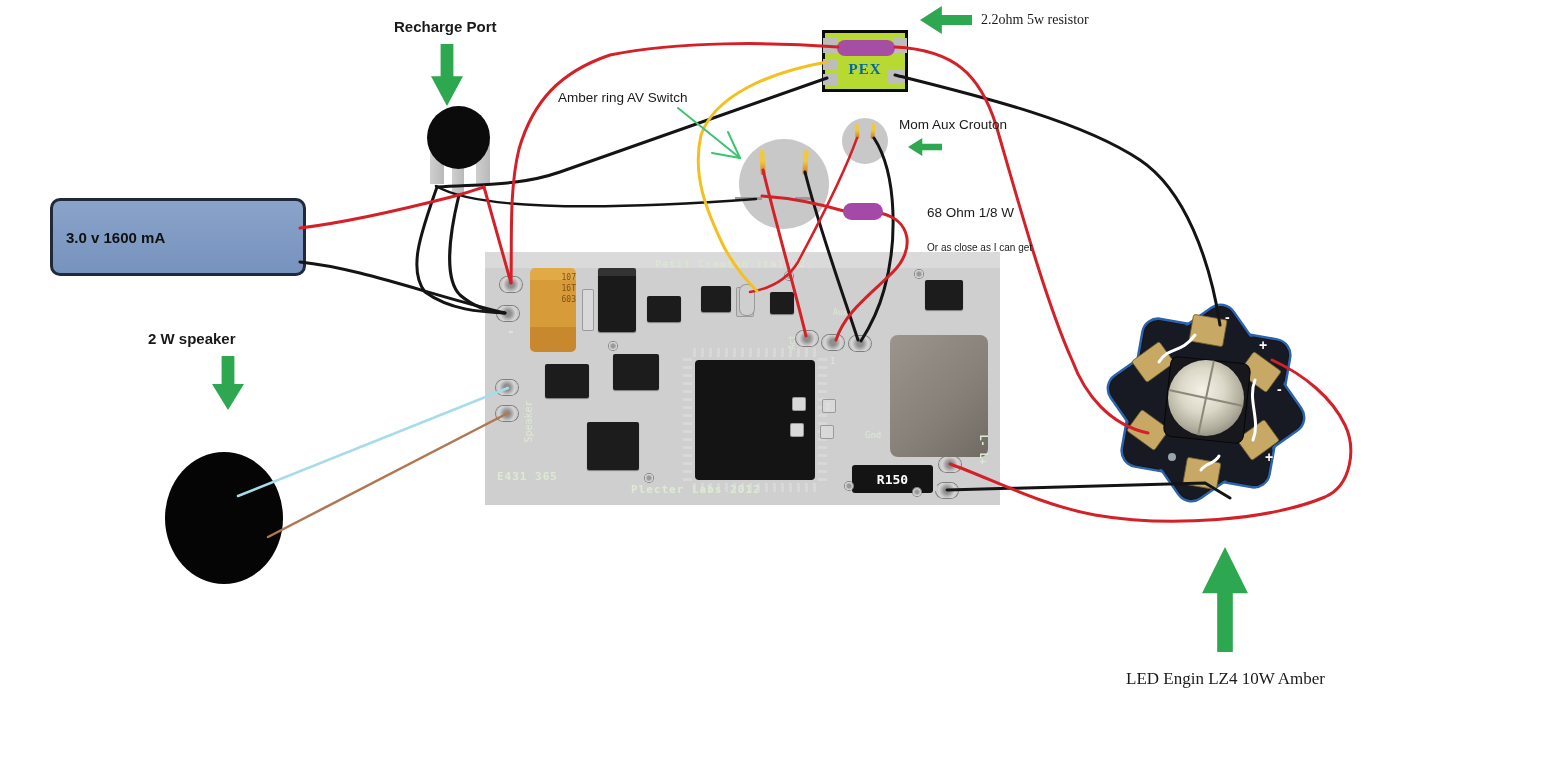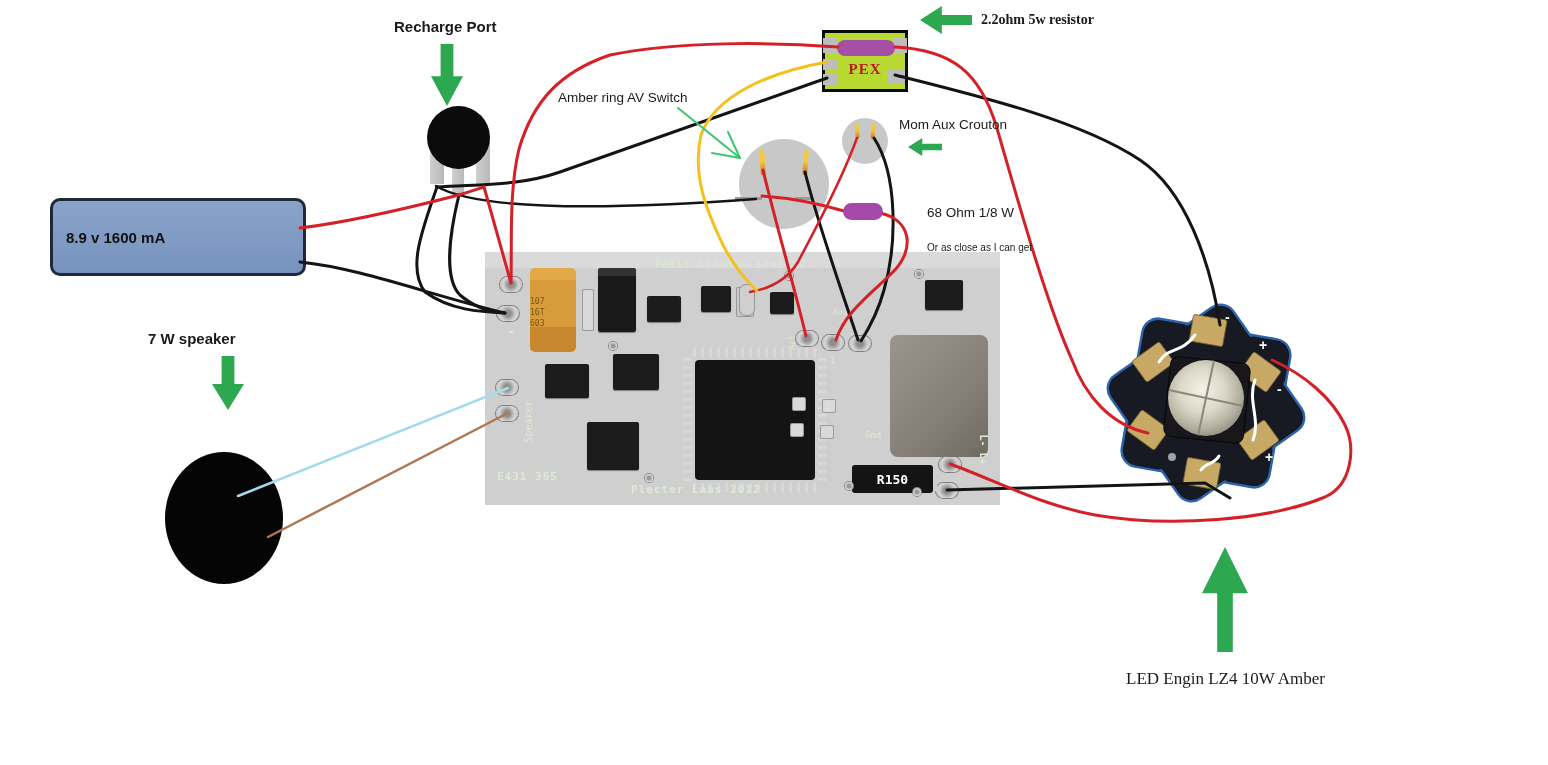--- a/index.html
+++ b/index.html
@@ -27,69 +27,69 @@
   .speaker{position:absolute;left:165px;top:452px;width:118px;height:132px;border-radius:50%;background:#050505;z-index:2;}
   
   .swcircle{position:absolute;border-radius:50%;background:#c8c8c8;z-index:2;}
   .swpin{position:absolute;width:5px;border-radius:2px;background:linear-gradient(180deg,#f2c83e 45%,#cd7226);z-index:3;}
   .swstub{position:absolute;height:3px;background:#9a9a9a;z-index:3;}
   
   .pex{position:absolute;left:822px;top:30px;width:80px;height:56px;border:3px solid #0a0a0a;background:#b8d832;z-index:4;}
   .pex .pill{position:absolute;left:12px;top:7px;width:58px;height:16px;border-radius:8px;background:#a44fa4;z-index:2;}
   .pex .pad{position:absolute;background:#bdbdbd;z-index:1;}
   .pex .name{position:absolute;left:0;top:28px;width:100%;text-align:center;font-family:"Liberation Serif",serif;
-             font-weight:bold;font-size:15px;letter-spacing:1px;color:#b91c1c;}
+             font-weight:bold;font-size:15px;letter-spacing:1px;color:#0369a1;}
   .pill68{position:absolute;left:843px;top:203px;width:40px;height:17px;border-radius:9px;background:#a449a8;z-index:6;}
   
   .pcb{position:absolute;left:485px;top:252px;width:515px;height:253px;z-index:2;
        background:linear-gradient(180deg,#dadada 0 16px,#cfcfcf 16px);}
   .board{position:absolute;left:2px;top:14px;width:511px;height:231px;border-radius:8px;
          background:linear-gradient(160deg,#4f9e47,#3e8c3a 55%,#49984а 0) ,linear-gradient(160deg,#4f9e47,#3e8c3a);}
   .silk{position:absolute;color:#dcead2;font-family:"DejaVu Sans Mono",monospace;z-index:4;}
   .pad-c{position:absolute;width:22px;height:15px;border-radius:8px;background:radial-gradient(circle at 50% 50%,#8e8e8e 22%,#d6d6d6 60%,#b5b5b5);box-shadow:0 0 0 1px #7f7f7f;z-index:3;}
   .via{position:absolute;width:8px;height:8px;border-radius:50%;background:radial-gradient(circle,#9a9a9a 30%,#dfdfdf 70%);box-shadow:0 0 0 1px #868686;z-index:3;}
   .smd{position:absolute;background:#1c1c1c;border-radius:2px;z-index:3;box-shadow:0 1px 1px rgba(0,0,0,.4);}
   .smd-sm{position:absolute;background:#d9d9d9;border-radius:1px;z-index:3;box-shadow:0 0 0 1px #9a9a9a;}
   .tant{position:absolute;left:45px;top:16px;width:46px;height:84px;border-radius:5px;z-index:3;
         background:linear-gradient(180deg,#e2aa46 0 14%,#d89b3a 14% 70%,#c8882e 70%);color:#7a5416;
-        font-size:8px;font-family:"DejaVu Sans Mono",monospace;text-align:left;padding-top:28px;box-sizing:border-box;line-height:11px;}
+        font-size:8px;font-family:"DejaVu Sans Mono",monospace;text-align:right;padding-top:4px;box-sizing:border-box;line-height:11px;}
   .qfp{position:absolute;left:210px;top:108px;width:120px;height:120px;background:#141414;border-radius:4px;z-index:3;
        box-shadow:0 0 0 6px rgba(210,210,210,.0);}
   .pinrow-h{position:absolute;height:9px;background:repeating-linear-gradient(90deg,#d8d8d8 0 3px,rgba(0,0,0,0) 3px 8px);z-index:2;}
   .pinrow-v{position:absolute;width:9px;background:repeating-linear-gradient(180deg,#d8d8d8 0 3px,rgba(0,0,0,0) 3px 8px);z-index:2;}
   .inductor{position:absolute;left:405px;top:83px;width:98px;height:122px;border-radius:8px;z-index:3;
             background:linear-gradient(135deg,#9b958d,#857f77 60%,#6f6a63);}
   .r150{position:absolute;left:367px;top:213px;width:81px;height:28px;background:#141414;border-radius:3px;z-index:3;
         display:flex;align-items:center;justify-content:center;color:#fff;font-weight:bold;font-size:13px;
         font-family:"DejaVu Sans Mono",monospace;box-shadow:-6px 0 0 -2px #cfcfcf,6px 0 0 -2px #cfcfcf;}
   .wires{position:absolute;left:0;top:0;z-index:5;pointer-events:none;}
   .starbox{position:absolute;left:1103px;top:288px;width:208px;height:230px;z-index:2;}
 </style>
 </head>
 <body>
 
 <div class="canvas">
 
   <div class="lbl lbl-bold" style="left:394px;top:18px;">Recharge Port</div>
-  <div class="lbl lbl-serif" style="left:981px;top:12px;font-size:14px;font-weight:bold;">2.2ohm 5w resistor</div>
+  <div class="lbl lbl-serif" style="left:981px;top:12px;font-size:14px;">2.2ohm 5w resistor</div>
   <div class="lbl lbl-sans" style="left:558px;top:90px;">Amber ring AV Switch</div>
   <div class="lbl lbl-sans" style="left:899px;top:117px;">Mom Aux Crouton</div>
   <div class="lbl lbl-sans" style="left:927px;top:205px;">68 Ohm 1/8 W</div>
   <div class="lbl lbl-small" style="left:927px;top:209px;margin-top:33px;">Or as close as I can get</div>
-  <div class="lbl lbl-bold" style="left:148px;top:330px;">7 W speaker</div>
+  <div class="lbl lbl-bold" style="left:148px;top:330px;">2 W speaker</div>
   <div class="lbl lbl-serif-big" style="left:1126px;top:669px;">LED Engin LZ4 10W Amber</div>
 
   <div class="garrow arrow-down" style="left:431px;top:44px;width:32px;height:62px;"></div>
   <div class="garrow arrow-down" style="left:212px;top:356px;width:32px;height:54px;"></div>
   <div class="garrow arrow-left" style="left:920px;top:6px;width:52px;height:28px;"></div>
   <div class="garrow arrow-left" style="left:908px;top:138px;width:34px;height:18px;"></div>
   <div class="garrow arrow-up" style="left:1202px;top:547px;width:46px;height:105px;"></div>
 
   <div class="battery">
-    <span>8.9 v  1600 mA</span>
+    <span>3.0 v  1600 mA</span>
   </div>
 
   <div class="leg" style="left:430px;top:140px;width:14px;height:44px;"></div>
   <div class="leg" style="left:452px;top:152px;width:12px;height:44px;"></div>
   <div class="leg" style="left:476px;top:140px;width:14px;height:44px;"></div>
   <div class="dome"></div>
 
   <div class="speaker"></div>
 
   <div class="swcircle" style="left:739px;top:139px;width:90px;height:90px;"></div>

